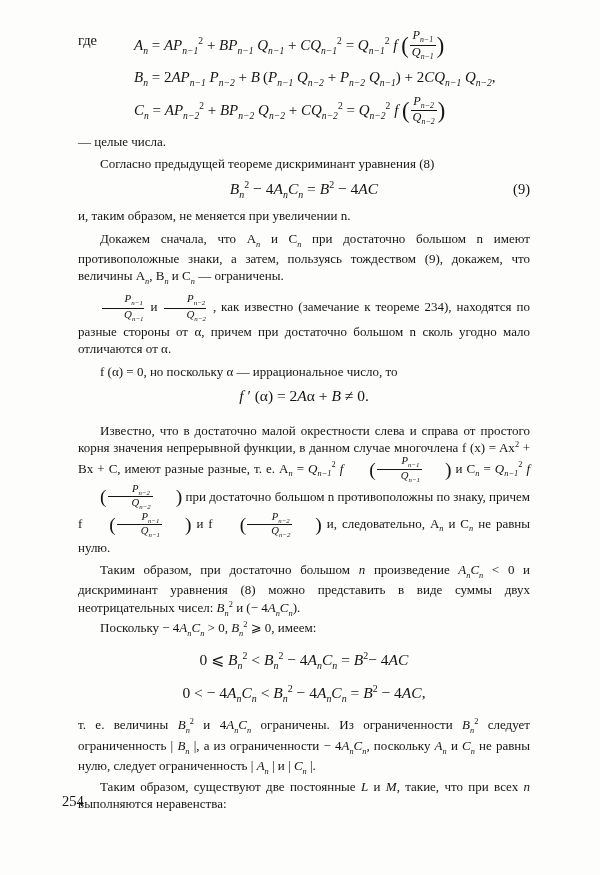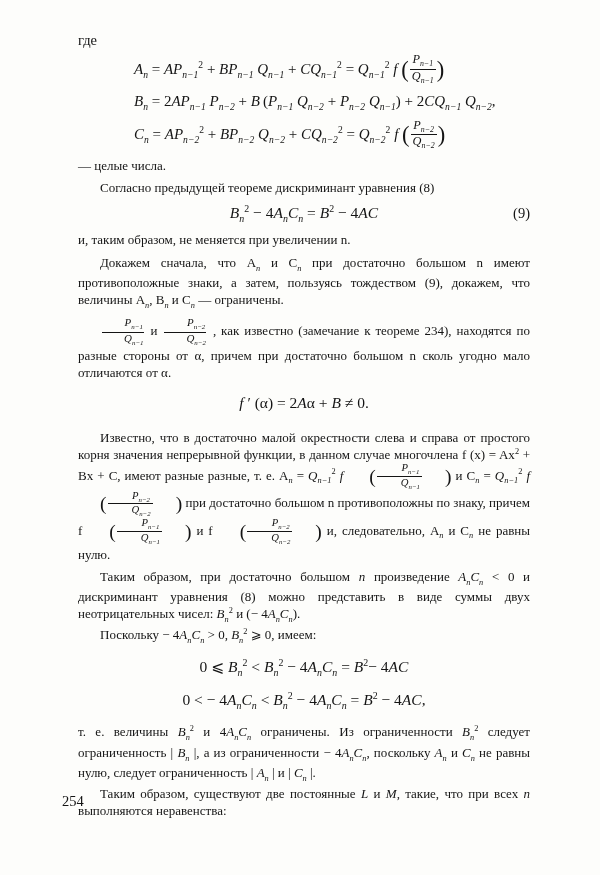--- a/index.html
+++ b/index.html
@@ -106,21 +106,21 @@
 </head>
 <body>
 
 <div class="page">
   <div class="content">
 
     <div class="row">
       <div class="lead">где</div>
       <div style="flex:1 1 auto;">
 
-        <div class="eqline" style="margin-bottom:7px;margin-top:24px;">
+        <div class="eqline" style="margin-bottom:7px;">
           <span class="it">A</span><span class="sub it">n</span> =
           <span class="it">AP</span><span class="sub it">n−1</span><span class="sup">2</span> +
           <span class="it">BP</span><span class="sub it">n−1</span>&nbsp;<span class="it">Q</span><span class="sub it">n−1</span> +
           <span class="it">CQ</span><span class="sub it">n−1</span><span class="sup">2</span> =
           <span class="it">Q</span><span class="sub it">n−1</span><span class="sup">2</span>
           <span class="it">f</span>
           <span class="fnwrap"><span class="paren-big">(</span><span class="frac"><span class="num"><span class="it">P</span><span class="sub it">n−1</span></span><span class="den"><span class="it">Q</span><span class="sub it">n−1</span></span></span><span class="paren-big">)</span></span>
         </div>
 
         <div class="eqline" style="margin-bottom:7px;">
@@ -162,20 +162,21 @@
 
     <div class="gap-s"></div>
     <p class="txt" style="text-indent:22px;">
       <span class="inlinefrac"><span class="num"><span class="it">P</span><span class="sub it">n−1</span></span><span class="den"><span class="it">Q</span><span class="sub it">n−1</span></span></span>
       и
       <span class="inlinefrac"><span class="num"><span class="it">P</span><span class="sub it">n−2</span></span><span class="den"><span class="it">Q</span><span class="sub it">n−2</span></span></span>
       <span>, как известно (замечание к теореме 234), находятся по разные стороны от α, причем при достаточно большом n сколь угодно мало отличаются от α.</span>
     </p>
 
     <div class="gap-s"></div>
+    <p class="txt" style="text-indent:22px;">f (α) = 0, но поскольку α — иррациональное число, то</p>
 
     <div class="eqblock">
       <span class="it">f</span> ′ (α) = 2<span class="it">A</span>α + <span class="it">B</span> ≠ 0.
     </div>
 
     <div class="gap-s"></div>
 
     <div class="gap-s"></div>
     <p class="txt ind">
       <span>Известно, что в достаточно малой окрестности слева и справа от простого корня значения непрерывной функции, в данном случае многочлена f (x) = Ax</span><span class="sup">2</span><span> + Bx + C, имеют разные разные, т. е. A</span><span class="sub it">n</span> =

